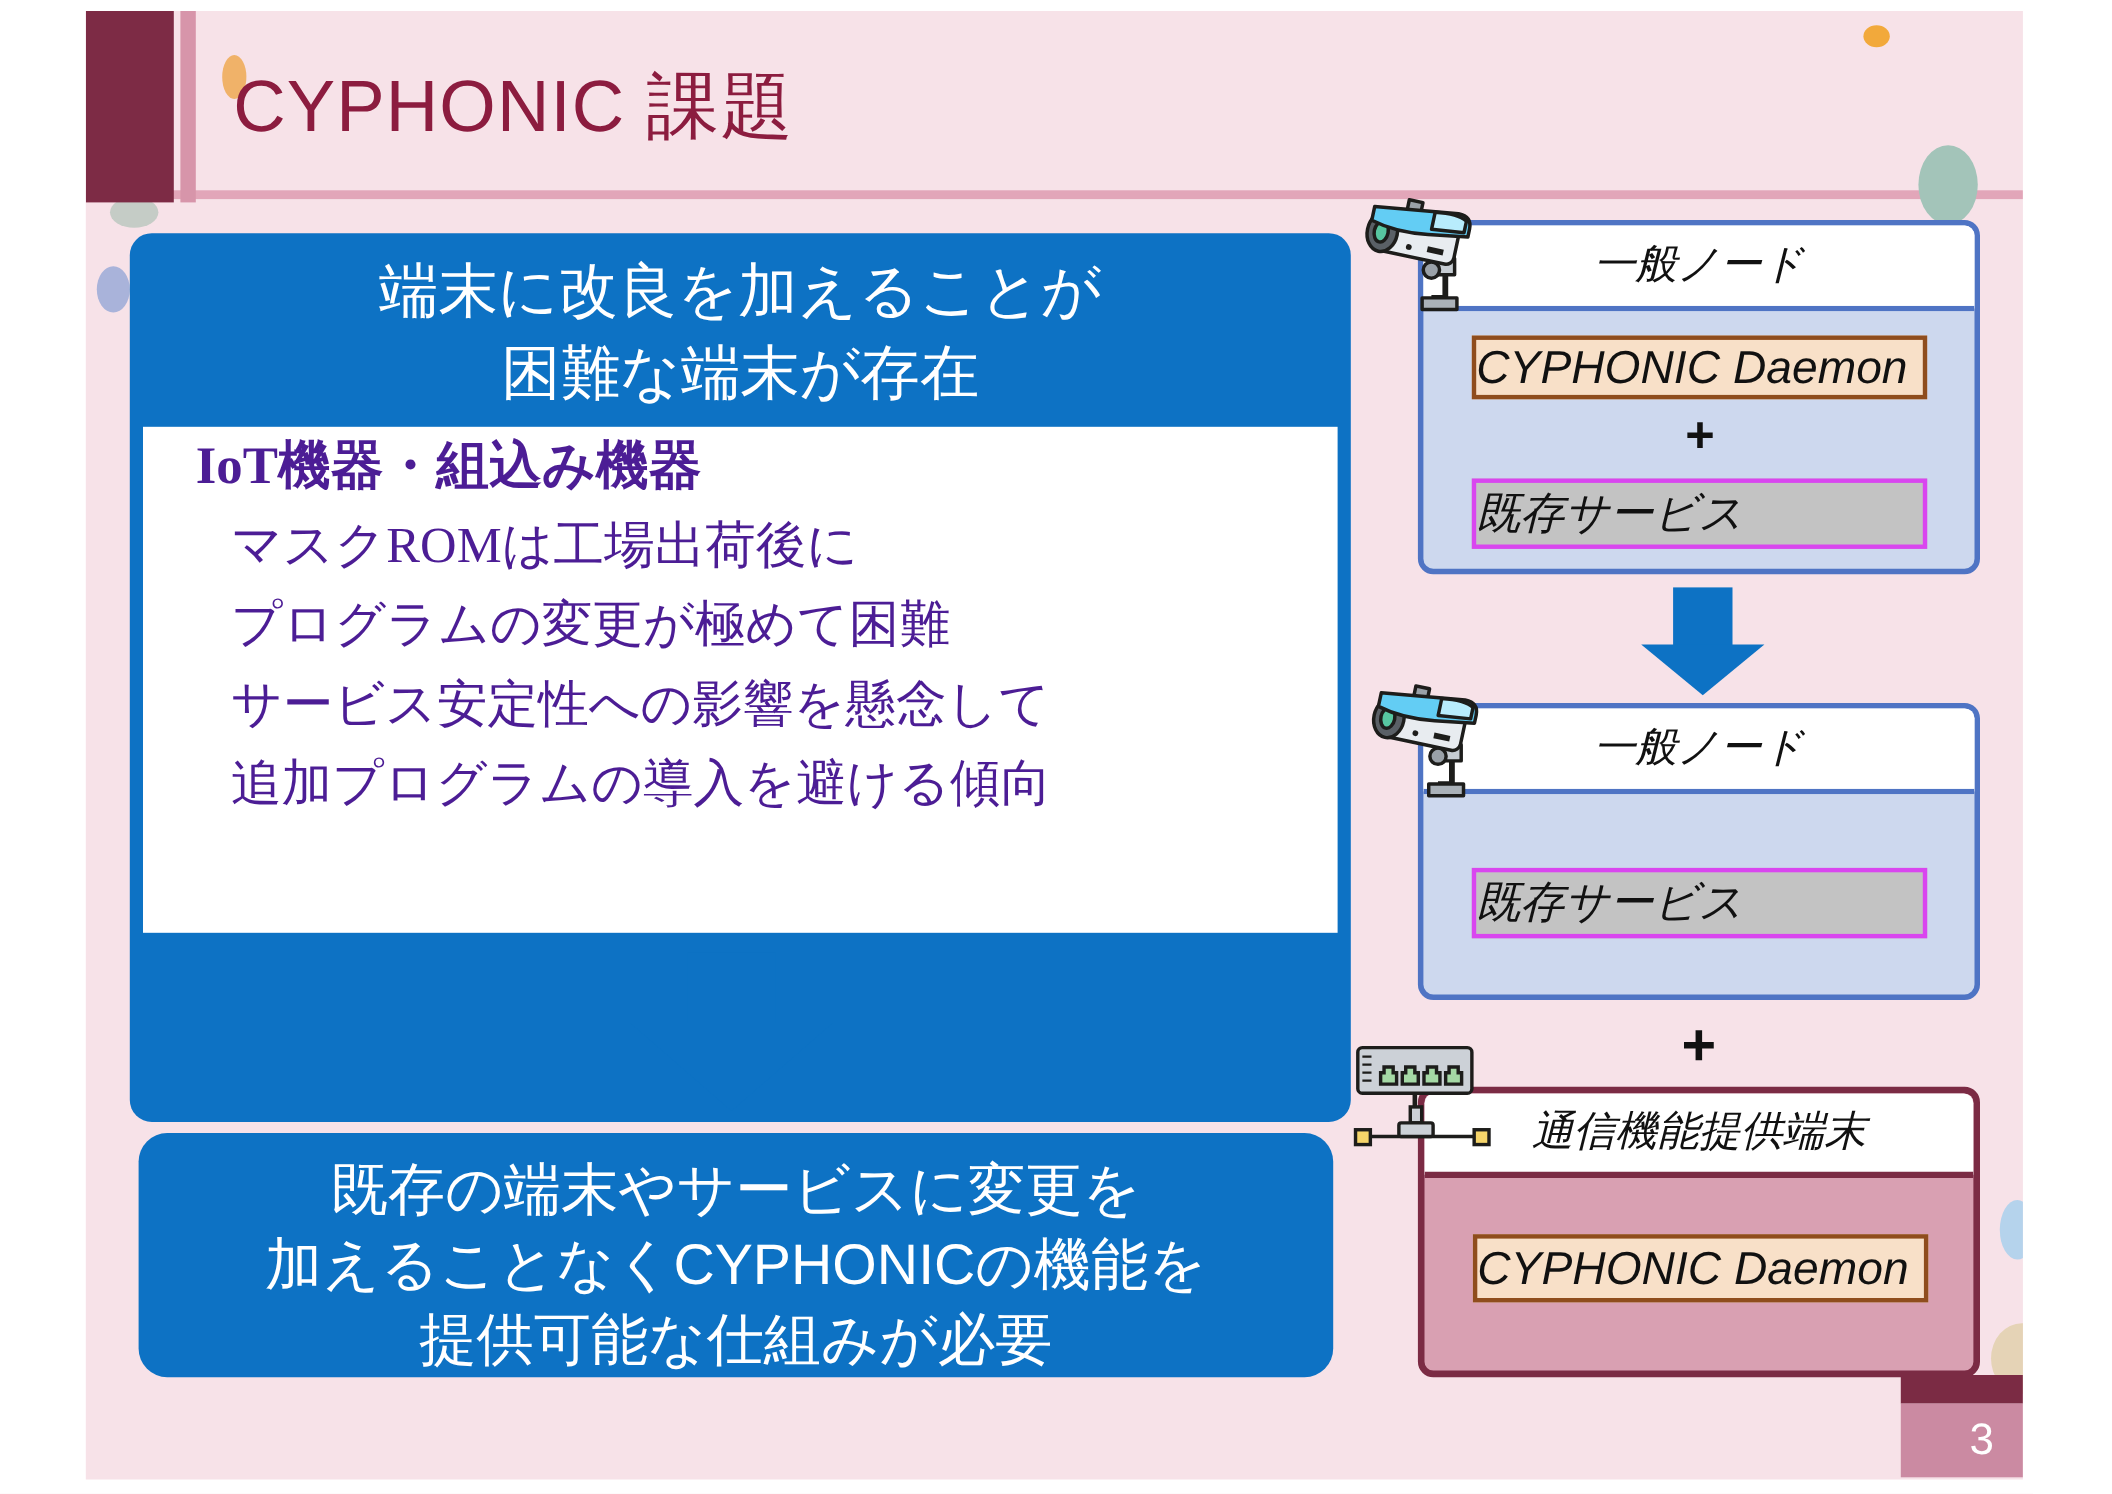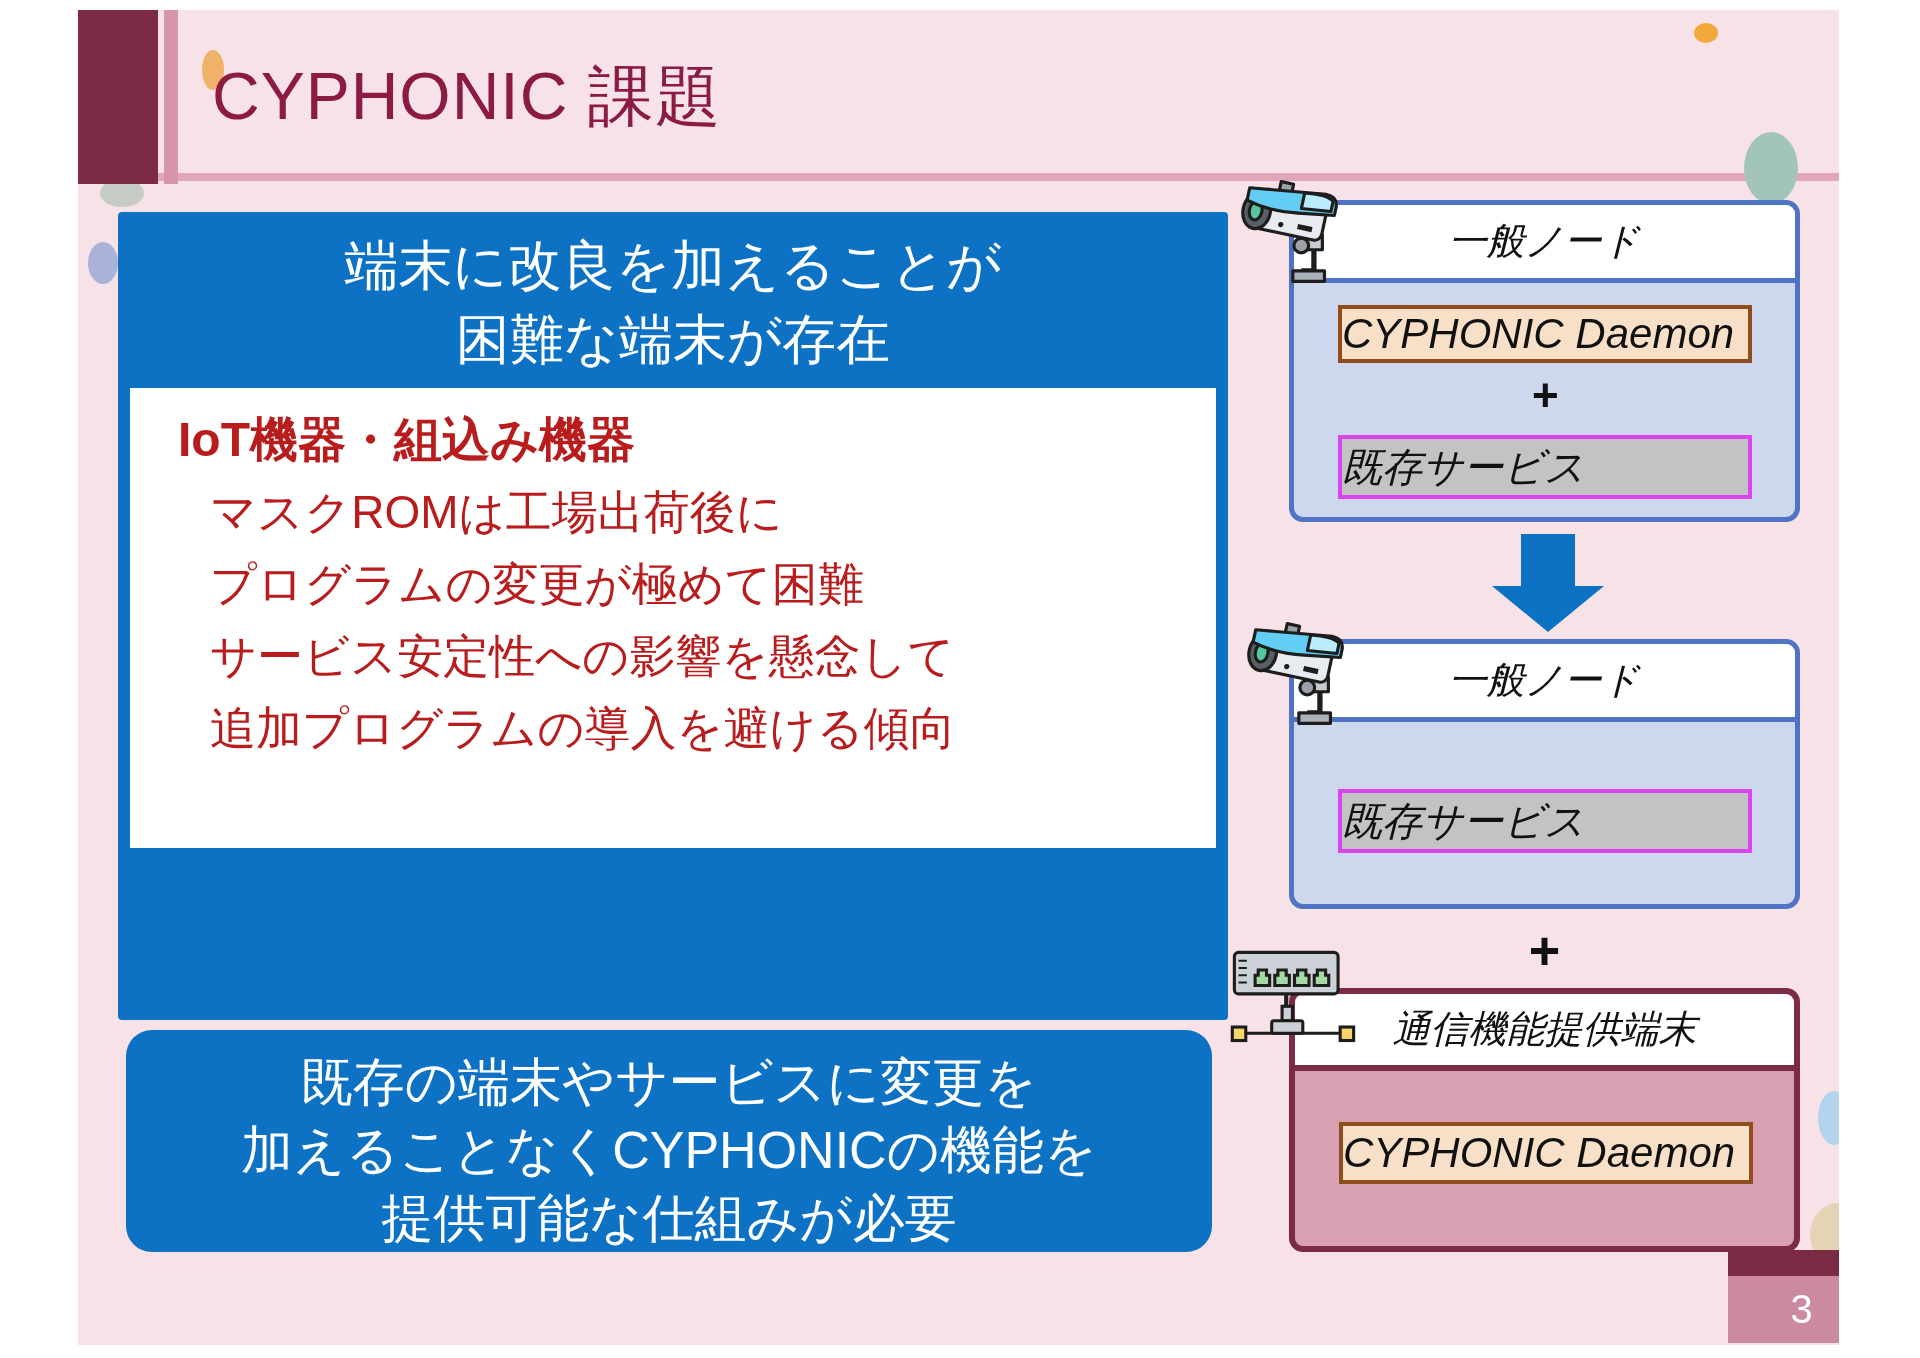--- a/index.html
+++ b/index.html
@@ -28,29 +28,29 @@
   .deco-orange-tr{left:1616px;top:13px;width:24px;height:20px;background:#f2a93b;}
   .deco-teal{left:1666px;top:122px;width:54px;height:72px;background:#a3c4b9;z-index:2;}
   .deco-gray{left:22px;top:169px;width:44px;height:28px;background:#c5ccc6;}
   .deco-lavender{left:10px;top:232px;width:30px;height:42px;background:#a9b3da;}
   .deco-blue-r{left:1740px;top:1081px;width:32px;height:54px;background:#b5d3ec;}
   .deco-blue-b{left:1458px;top:1205px;width:42px;height:22px;background:#cfe3ef;}
   .deco-tan{left:1732px;top:1193px;width:56px;height:64px;background:#e5d3b6;}
   
   .problem-panel{
     left:40px;top:202px;width:1110px;height:808px;background:#0d72c4;
-    border-radius:4px;z-index:2;
+    border-radius:20px;z-index:2;font-family:Liberation Serif, serif;
   }
   .problem-headline{
     position:absolute;left:0;top:16px;width:100%;text-align:center;
     color:#ffffff;font-size:54px;line-height:74px;white-space:nowrap;
   }
   .problem-detail{
     position:absolute;left:12px;top:176px;width:1086px;height:460px;background:#ffffff;
-    color:#b91c1c;font-size:46px;line-height:72px;padding-top:16px;box-sizing:border-box;
+    color:#4c1d95;font-size:46px;line-height:72px;box-sizing:border-box;
     white-space:nowrap;
   }
   .detail-heading{font-weight:bold;font-size:48px;padding-left:48px;}
   .detail-line{padding-left:80px;}
   .arrow-shaft{background:#0d72c4;z-index:2;}
   .arrow-head{width:0;height:0;border-style:solid;border-bottom:none;z-index:2;}
   .big-shaft{left:547px;top:856px;width:80px;height:66px;}
   .big-head{left:495px;top:920px;border-left:92px solid transparent;border-right:92px solid transparent;border-top:80px solid #0d72c4;}
   .conclusion-panel{
     left:48px;top:1020px;width:1086px;height:222px;background:#0d72c4;border-radius:26px;

